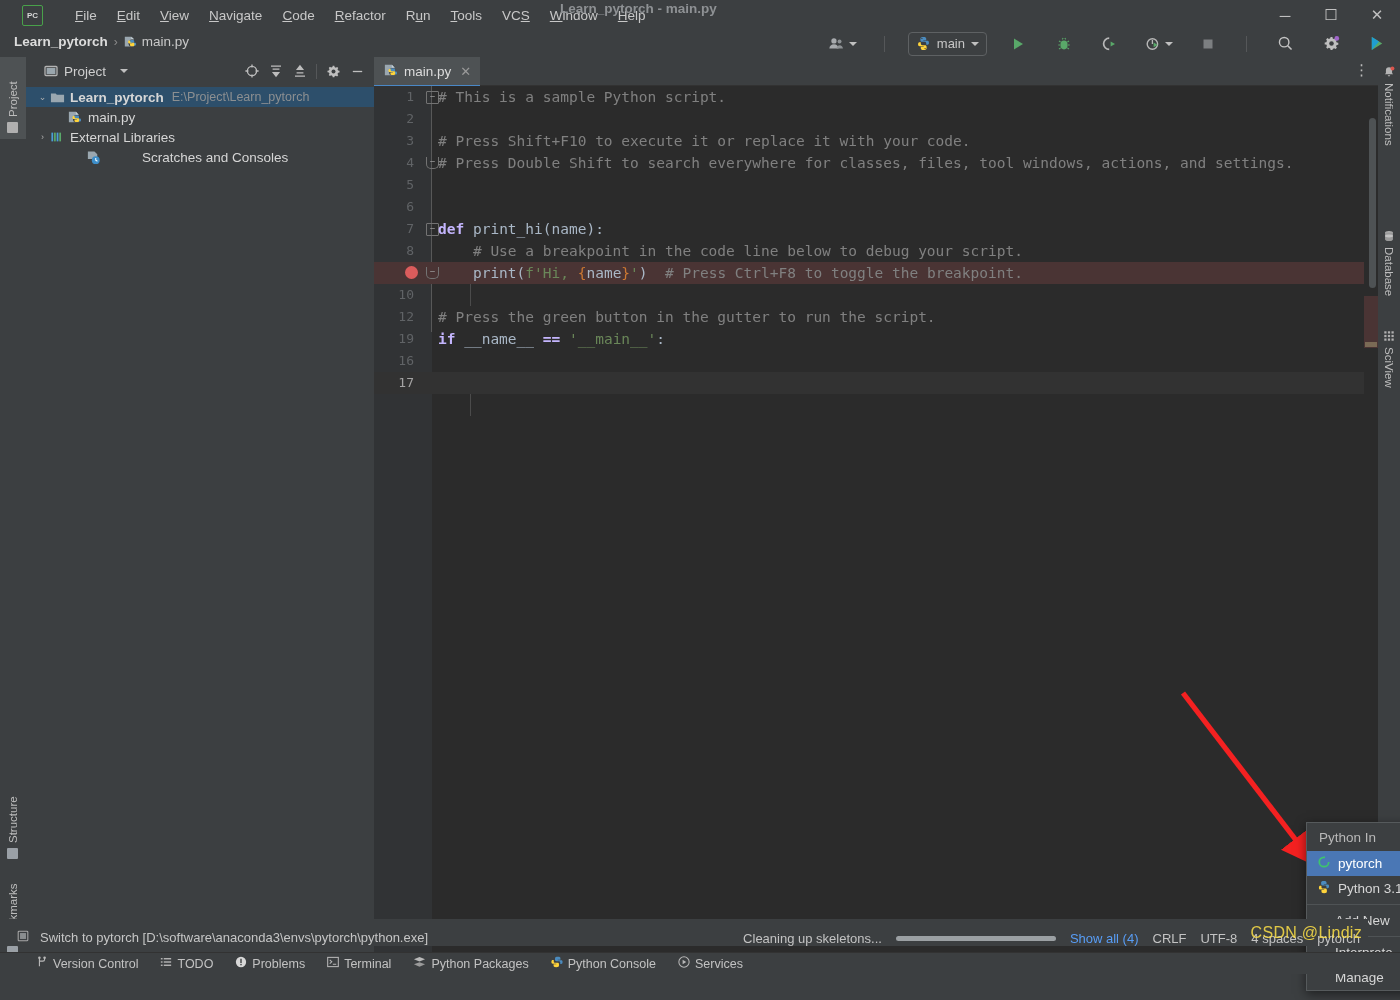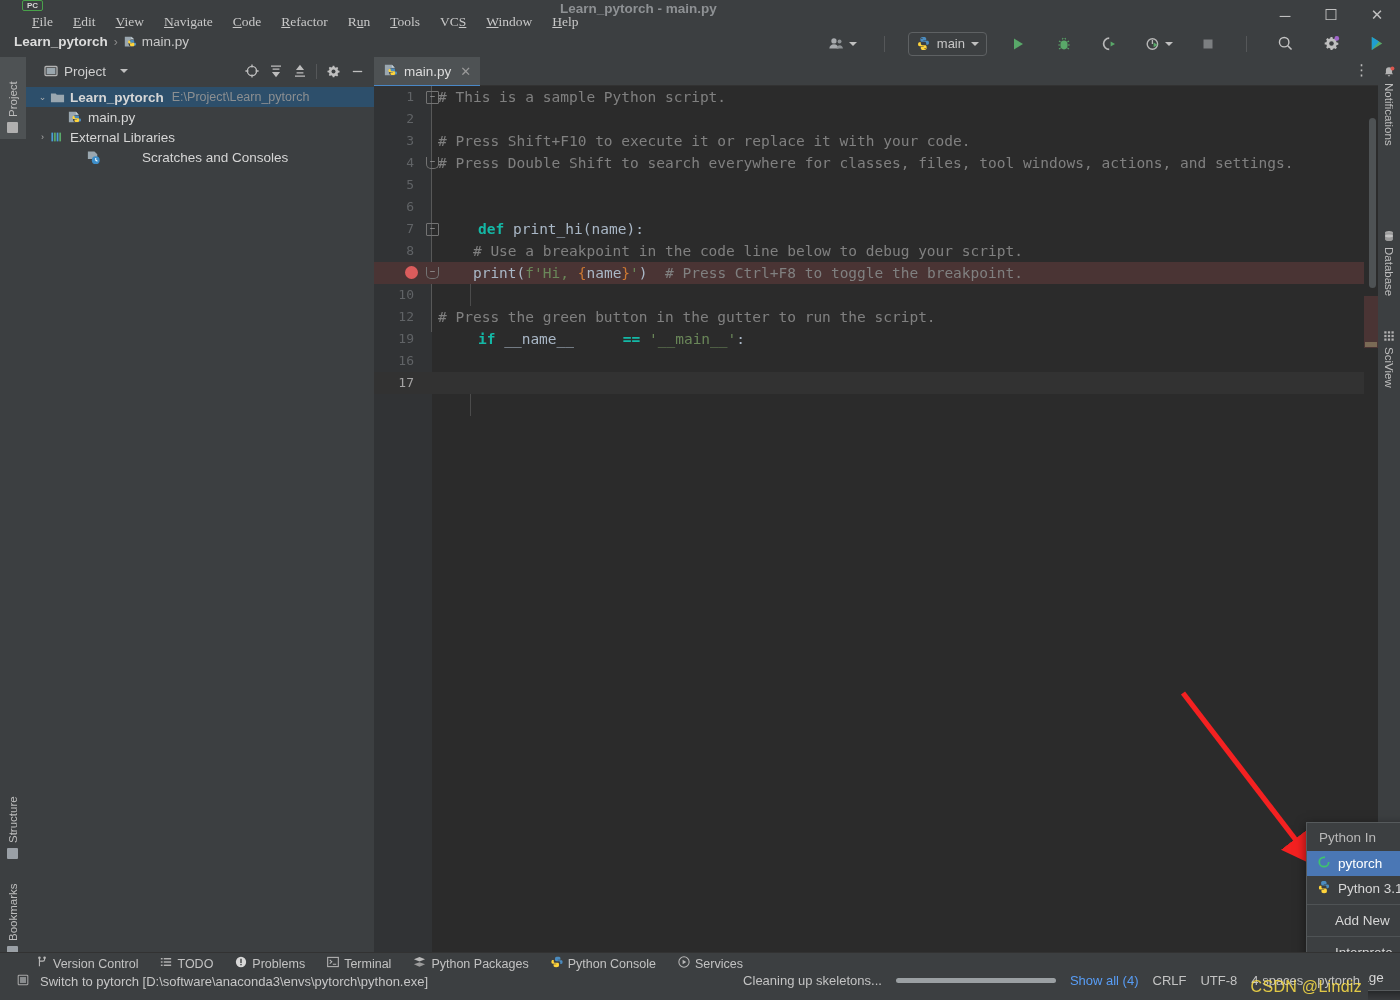--- a/index.html
+++ b/index.html
@@ -6,24 +6,24 @@
   body{
     width:1400px;height:1000px;overflow:hidden;
     background:#3c3f41;
     font-family:"Liberation Sans", sans-serif;
     font-size:13px;color:#bbbbbb;
     -webkit-font-smoothing:antialiased;
   }
   #app{position:relative;width:1400px;height:1000px;}
 
   
-  .titlebar{position:absolute;left:0;top:0;width:1400px;height:30px;background:#3c3f41;display:flex;align-items:flex-start;flex-direction:column;}
+  .titlebar{position:absolute;left:0;top:0;width:1400px;height:30px;background:#3c3f41;display:flex;align-items:center;}
   .pc-logo{width:19px;height:19px;margin-left:22px;border:1.5px solid #49a14a;border-radius:2px;
     background:#3c3f41;color:#d8d8d8;font-size:8px;font-weight:bold;display:flex;align-items:center;justify-content:center;letter-spacing:0px;}
-  .menu{display:flex;align-items:center;margin-left:22px;font-family:Liberation Serif, serif;}
+  .menu{display:flex;align-items:center;margin-left:22px;}
   .menu-item{padding:3px 10px;color:#c8c8c8;font-size:13.5px;cursor:default;white-space:nowrap;}
   .menu-item u{text-decoration:underline;}
   .win-title{position:absolute;left:560px;top:1px;color:#8e9194;font-size:13.5px;font-weight:bold;}
   .wbtns{position:absolute;right:0;top:0;height:30px;display:flex;align-items:center;}
   .wbtn{width:46px;height:30px;display:flex;align-items:center;justify-content:center;color:#c0c0c0;font-size:15px;}
 
   
   .navbar{position:absolute;left:0;top:30px;width:1400px;height:27px;background:#3c3f41;border-bottom:1px solid #323232;}
   .crumbs{position:absolute;left:14px;top:4px;display:flex;align-items:center;font-size:13.5px;}
   .crumb{color:#c9c9c9;}
@@ -84,21 +84,21 @@
              font-family:"DejaVu Sans Mono", monospace;font-size:14.5px;}
   .cl{height:22px;line-height:22px;position:relative;white-space:pre;}
   .cl .ln{position:absolute;left:0;width:40px;text-align:right;color:#606366;font-size:13px;
           font-family:"DejaVu Sans Mono", monospace;}
   .cl .src{position:absolute;left:64px;color:#a9b7c6;}
   .cl.hl{background:#4a3434;}
   .cl.hl .ln{color:#a9b7c6;}
   .cl.cur{background:#323232;}
   .cl.cur .ln{color:#a4a3a3;}
   .cmt{color:#808080;}
-  .kw{color:#14b8a6;font-weight:bold;margin-left:40px;}
+  .kw{color:#c4b5fd;font-weight:bold;}
   .str{color:#6a8759;}
   .fn{color:#a9b7c6;}
   .brace{color:#cc7832;}
   .ident{color:#a9b7c6;}
   
   .bp{position:absolute;left:31px;top:4px;width:13px;height:13px;border-radius:50%;background:#db5c5c;}
   .fold{position:absolute;left:52px;top:5px;width:11px;height:11px;border:1px solid #737373;color:#9a9a9a;
         font-size:9px;line-height:9px;text-align:center;border-radius:1px;}
   .foldline{position:absolute;left:57px;top:0;width:1px;background:#585858;}
   .indent-guide{position:absolute;width:1px;background:#4b4b4b;}
@@ -121,21 +121,21 @@
   
   .annot{position:absolute;left:1160px;top:688px;width:240px;height:180px;pointer-events:none;}
 
   
   .bottombar{position:absolute;left:0;top:952px;width:1400px;height:21px;background:#3c3f41;border-top:1px solid #323232;
              display:flex;align-items:center;}
   .bb-item{display:flex;align-items:center;gap:5px;margin-left:22px;color:#c2c2c2;font-size:12.5px;white-space:nowrap;}
   .bb-item:first-child{margin-left:36px;}
 
   
-  .statusbar{position:absolute;left:0;top:973px;width:1368px;height:27px;background:#3c3f41;display:flex;align-items:flex-start;}
+  .statusbar{position:absolute;left:0;top:919px;width:1368px;height:27px;background:#3c3f41;display:flex;align-items:flex-end;}
   .sb-left{display:flex;align-items:center;margin-left:16px;gap:10px;}
   .sb-msg{color:#c6c6c6;font-size:13px;}
   .sb-right{position:absolute;right:8px;display:flex;align-items:center;gap:14px;font-size:13px;color:#c3c3c3;}
   .progress{width:160px;height:5px;background:#5c5f61;border-radius:3px;overflow:hidden;}
   .progress > i{display:block;height:5px;width:100%;background:#9ba0a3;}
   .link{color:#589df6;}
   .wmark{position:absolute;right:6px;top:5px;color:#fde047;font-size:16px;opacity:.85;letter-spacing:.3px;}
 
   .ico{display:inline-block;flex:none;}
 </style>

